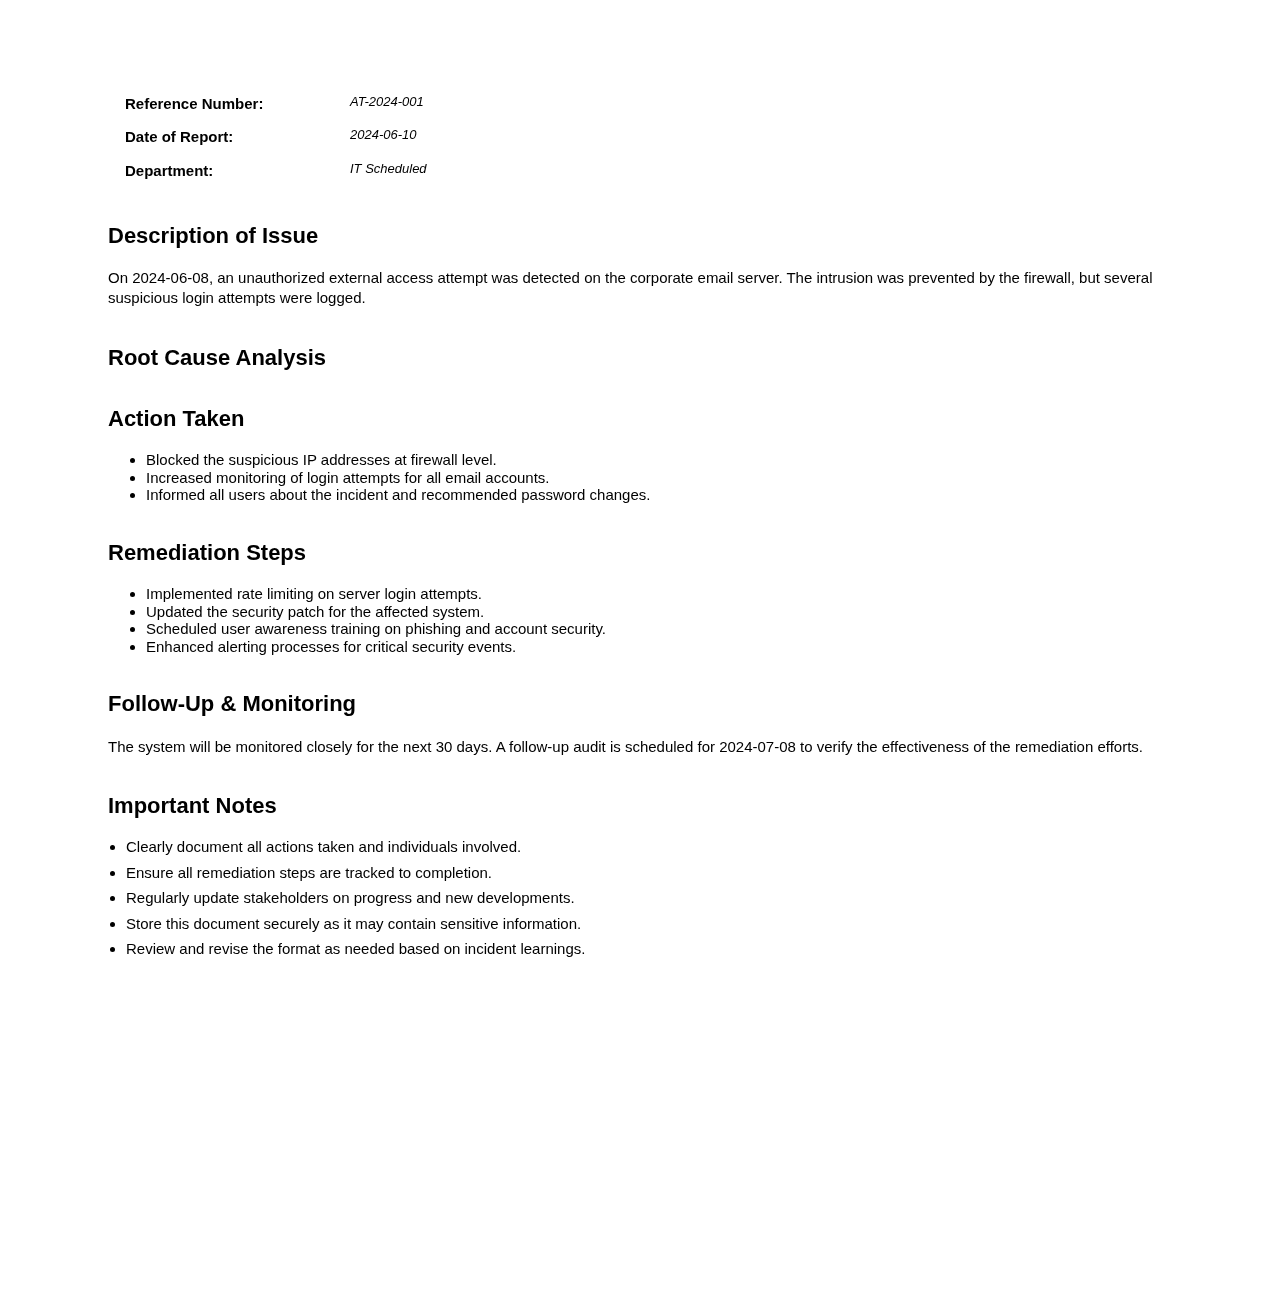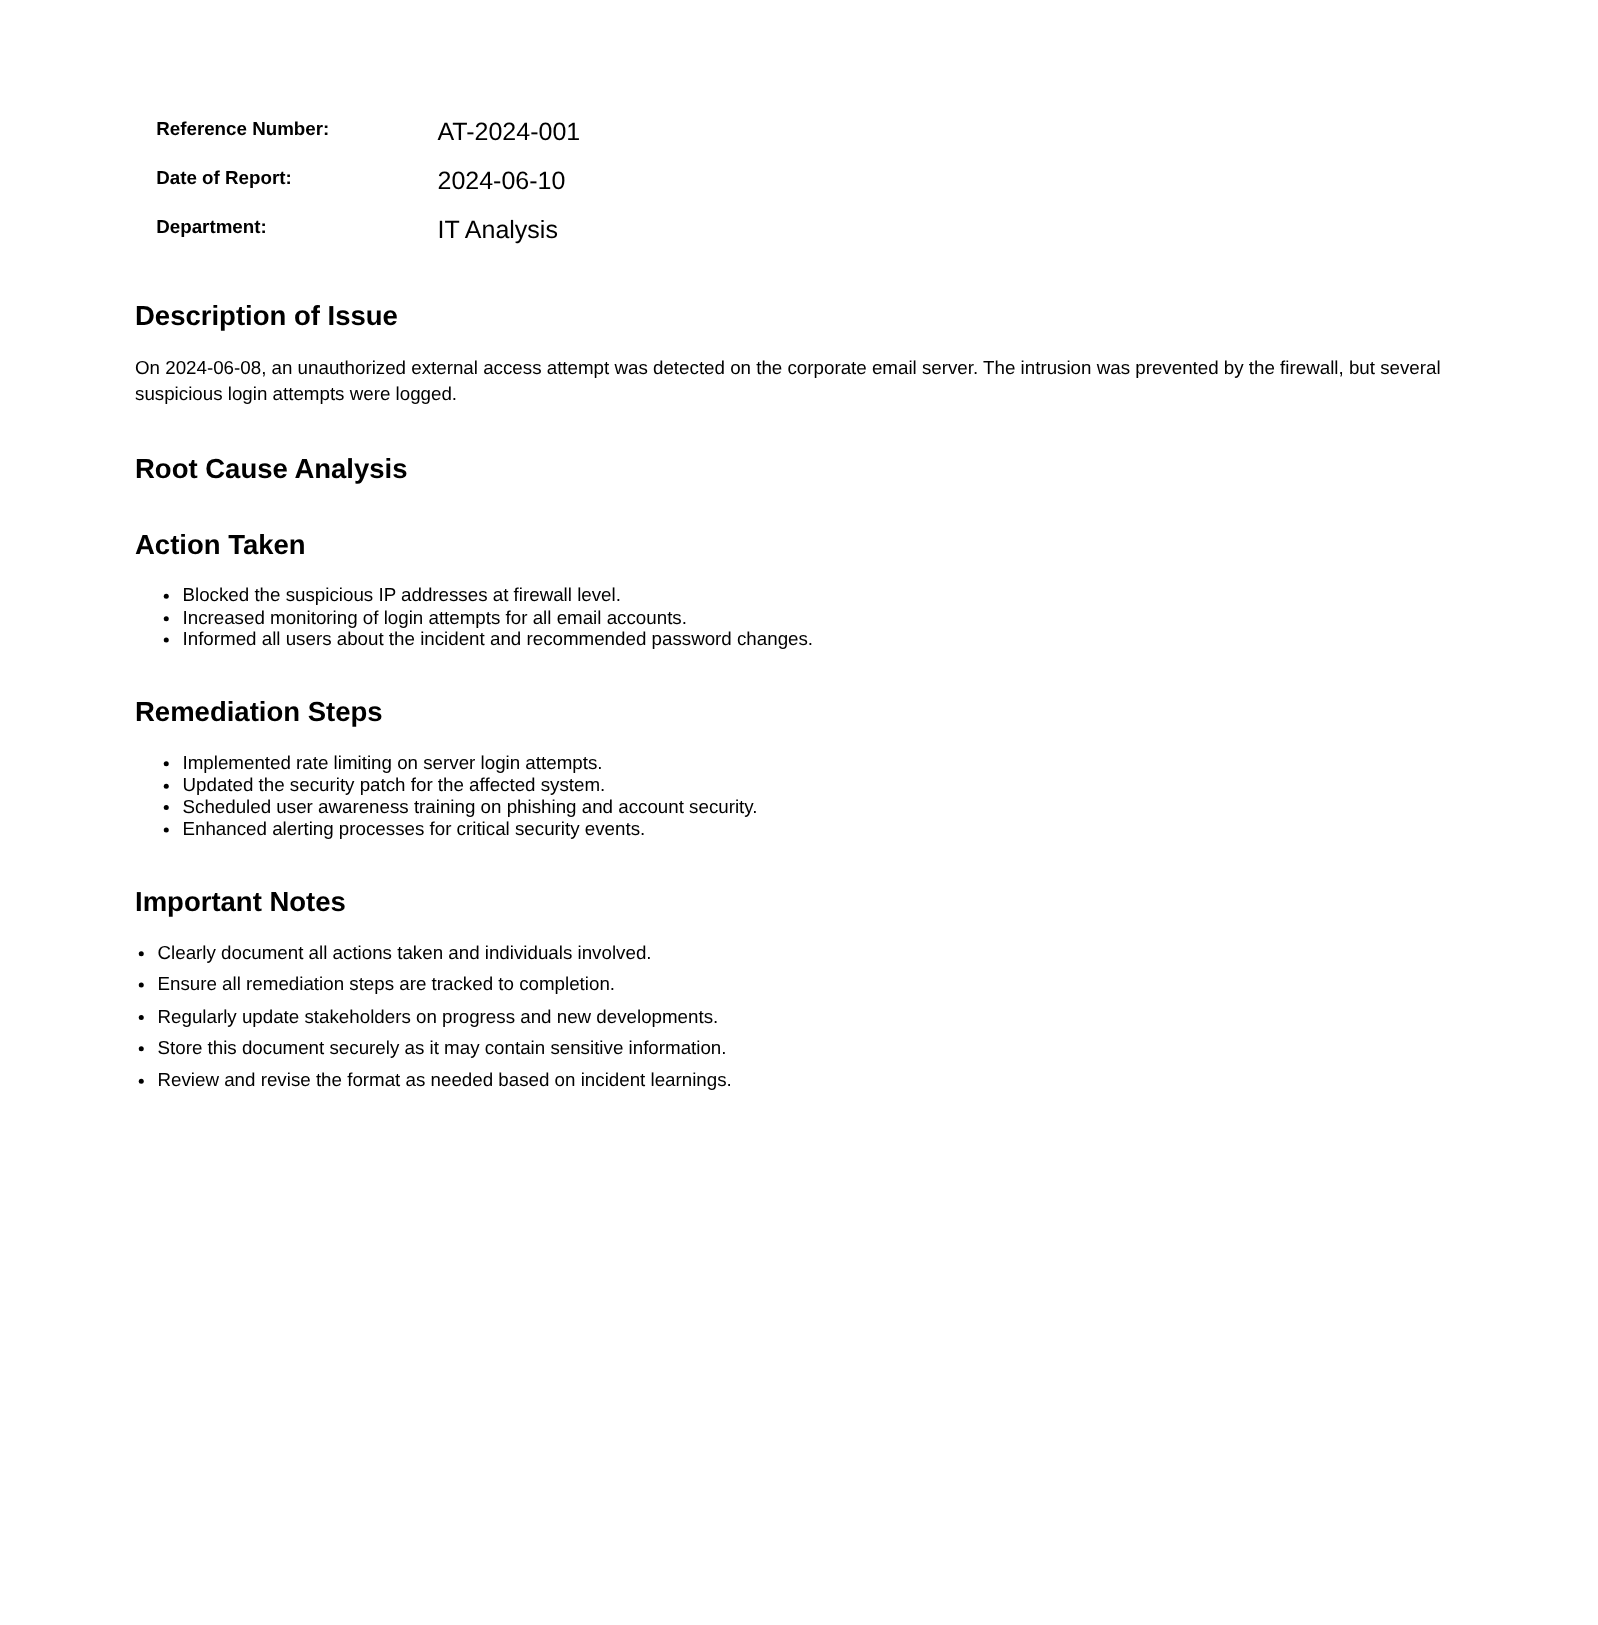--- a/index.html
+++ b/index.html
@@ -35,23 +35,24 @@
     vertical-align: top;
     font-weight: bold;
     font-size: 15px;
     width: 225px;
     padding: 8px 0;
     line-height: 1.15;
   }
   table.meta td {
     text-align: left;
     vertical-align: top;
-    font-size: 20px;
+    font-size: 13px;
     padding: 8px 0;
     line-height: 1.15;
+    font-style: italic;
   }
   h2.section-heading {
     font-size: 22px;
     font-weight: bold;
     margin: 36px 0 20px 0;
     line-height: 1.15;
   }
   p.section-paragraph {
     font-size: 15px;
     line-height: 1.35;
@@ -87,21 +88,21 @@
       <tr>
         <th>Reference Number:</th>
         <td>AT-2024-001</td>
       </tr>
       <tr>
         <th>Date of Report:</th>
         <td>2024-06-10</td>
       </tr>
       <tr>
         <th>Department:</th>
-        <td>IT Analysis</td>
+        <td>IT Scheduled</td>
       </tr>
     </tbody>
   </table>
 
   <section>
     <h2 class="section-heading">Description of Issue</h2>
     <p class="section-paragraph">On 2024-06-08, an unauthorized external access attempt was detected on the corporate email server. The intrusion was prevented by the firewall, but several suspicious login attempts were logged.</p>
   </section>
 
   <section>
@@ -120,20 +121,24 @@
   <section>
     <h2 class="section-heading">Remediation Steps</h2>
     <ul class="list-tight">
       <li>Implemented rate limiting on server login attempts.</li>
       <li>Updated the security patch for the affected system.</li>
       <li>Scheduled user awareness training on phishing and account security.</li>
       <li>Enhanced alerting processes for critical security events.</li>
     </ul>
   </section>
 
+  <section>
+    <h2 class="section-heading">Follow-Up &amp; Monitoring</h2>
+    <p class="section-paragraph">The system will be monitored closely for the next 30 days. A follow-up audit is scheduled for 2024-07-08 to verify the effectiveness of the remediation efforts.</p>
+  </section>
 
   <section>
     <h2 class="section-heading">Important Notes</h2>
     <ul class="list-spaced">
       <li>Clearly document all actions taken and individuals involved.</li>
       <li>Ensure all remediation steps are tracked to completion.</li>
       <li>Regularly update stakeholders on progress and new developments.</li>
       <li>Store this document securely as it may contain sensitive information.</li>
       <li>Review and revise the format as needed based on incident learnings.</li>
     </ul>

